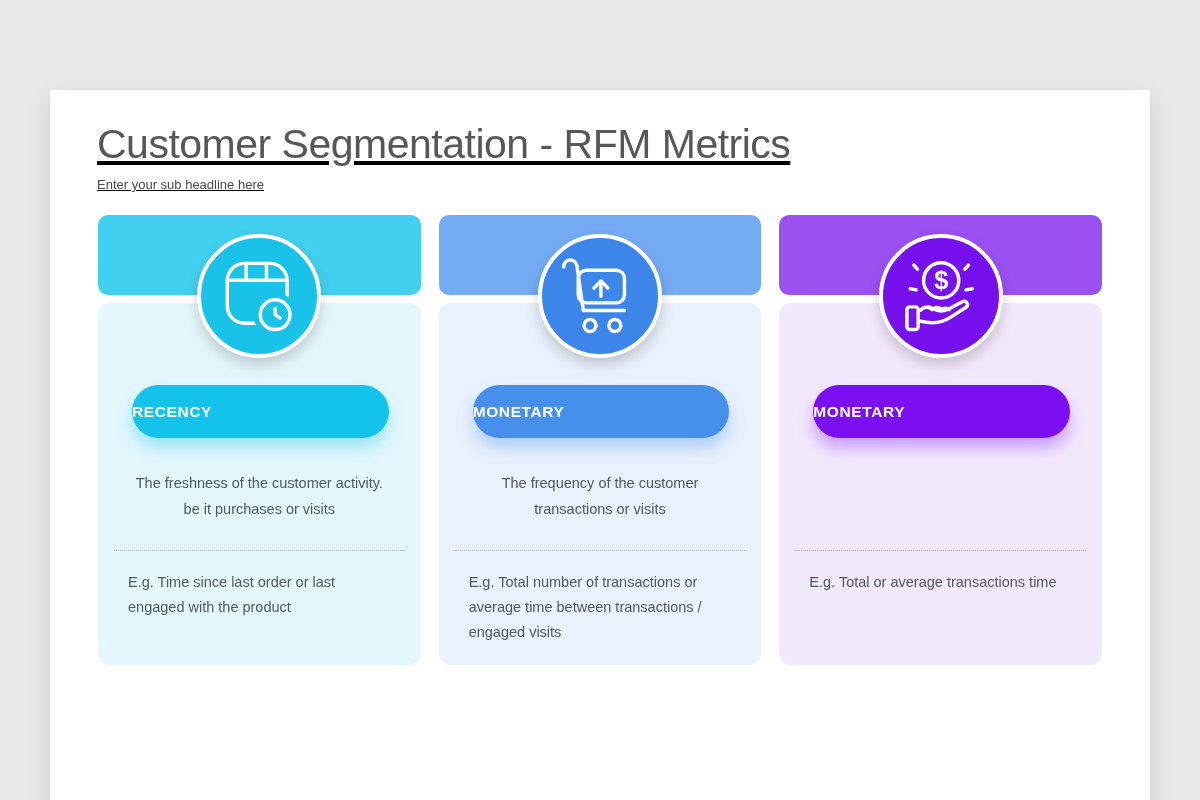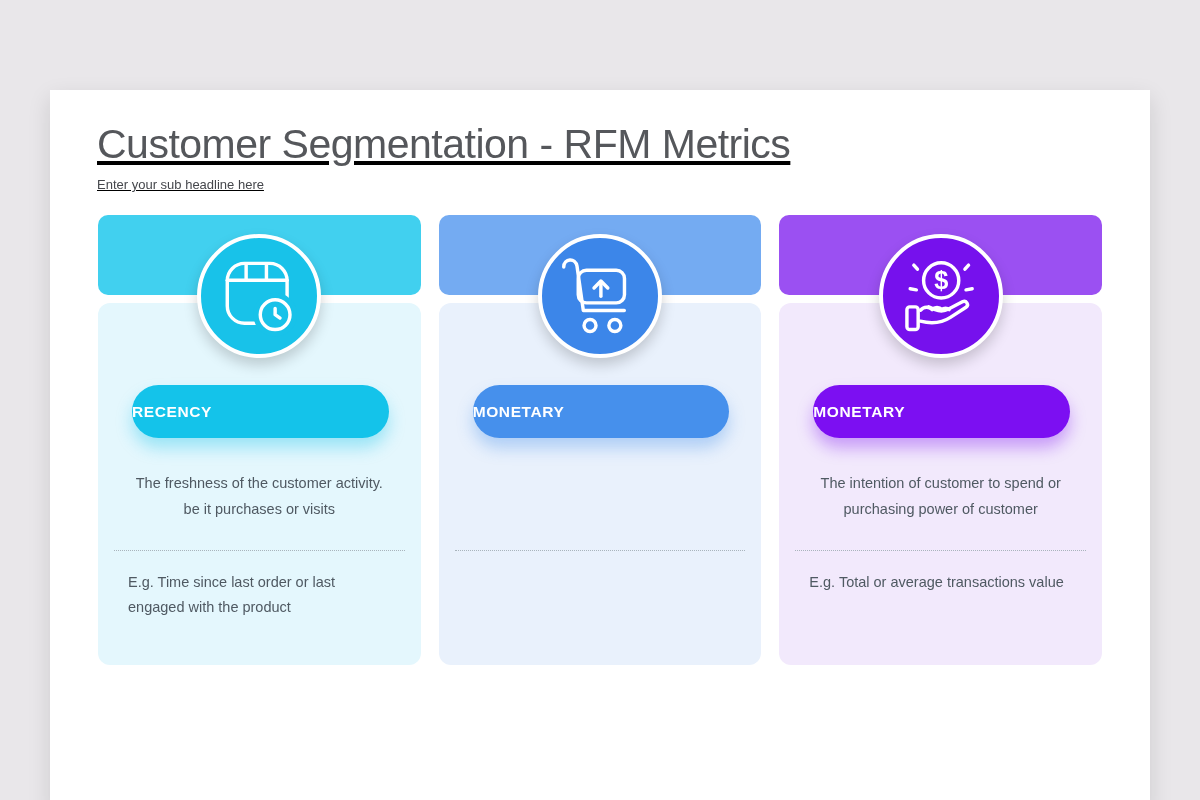--- a/index.html
+++ b/index.html
@@ -100,21 +100,23 @@
           <rect class="icon-stroke" x="20" y="17.8" width="25.5" height="18" rx="4.5"></rect>
           <path class="icon-stroke" d="M32.5 32.2 V24.4"></path>
           <path class="icon-stroke" d="M28.7 27.6 L32.5 23.7 L36.3 27.6"></path>
           <circle class="icon-stroke" cx="26.5" cy="48.3" r="3.3"></circle>
           <circle class="icon-stroke" cx="40.2" cy="48.3" r="3.3"></circle>
         </svg>
       </div>
       <div class="pill">
         <span>MONETARY</span>
       </div>
+      <p class="desc">The frequency of the customer transactions or visits</p>
       <div class="divider"></div>
+      <p class="example">E.g. Total number of transactions or average time between transactions / engaged visits</p>
     </section>
 
     <section class="card" style="--band: #9B50F2; --accent: #7611ED; --pill: #7C0FF2; --tint: #F2E9FC; --pillshadow: #7C0FF259;">
       <div class="band"></div>
       <div class="cardbody"></div>
       <div class="circle">
         <svg viewBox="0 0 64 64" aria-hidden="true">
           <circle class="icon-stroke" cx="32.1" cy="23.4" r="9.7"></circle>
           <text x="32.1" y="28.4" text-anchor="middle" fill="#ffffff" font-size="14" font-weight="bold">$</text>
           <path class="icon-stroke" d="M17 15 l2 2.2"></path>
@@ -122,19 +124,18 @@
           <path class="icon-stroke" d="M47.2 15 l-2 2.2"></path>
           <path class="icon-stroke" d="M49.2 28 l-3.4 0.6"></path>
           <rect class="icon-stroke" x="13.2" y="38" width="6.2" height="12.5" rx="1.6"></rect>
           <path class="icon-stroke" d="M20.6 45.9 c5.8 1.4 12 0.9 16.6 -2.1 l8.6 -5.6 c1.9 -1.3 0.1 -4.1 -2 -3 l-7.6 4 c-2.3 1.2 -5 1.3 -7.4 0.3 l-3.6 -1.5"></path>
           <path class="icon-stroke" d="M20.8 39.8 c1.7 -2 4.6 -2.1 6.3 -0.3 c1.4 -1.6 4 -1.6 5.4 0 c1.1 -1.1 2.9 -1.1 4 0"></path>
         </svg>
       </div>
       <div class="pill">
         <span>MONETARY</span>
       </div>
-      <p class="desc">The intention of customer to spend or purchasing power of customer</p>
       <div class="divider"></div>
-      <p class="example">E.g. Total or average transactions value</p>
+      <p class="example">E.g. Total or average transactions time</p>
     </section>
 
   </div>
 </div>
 
 </body></html>

